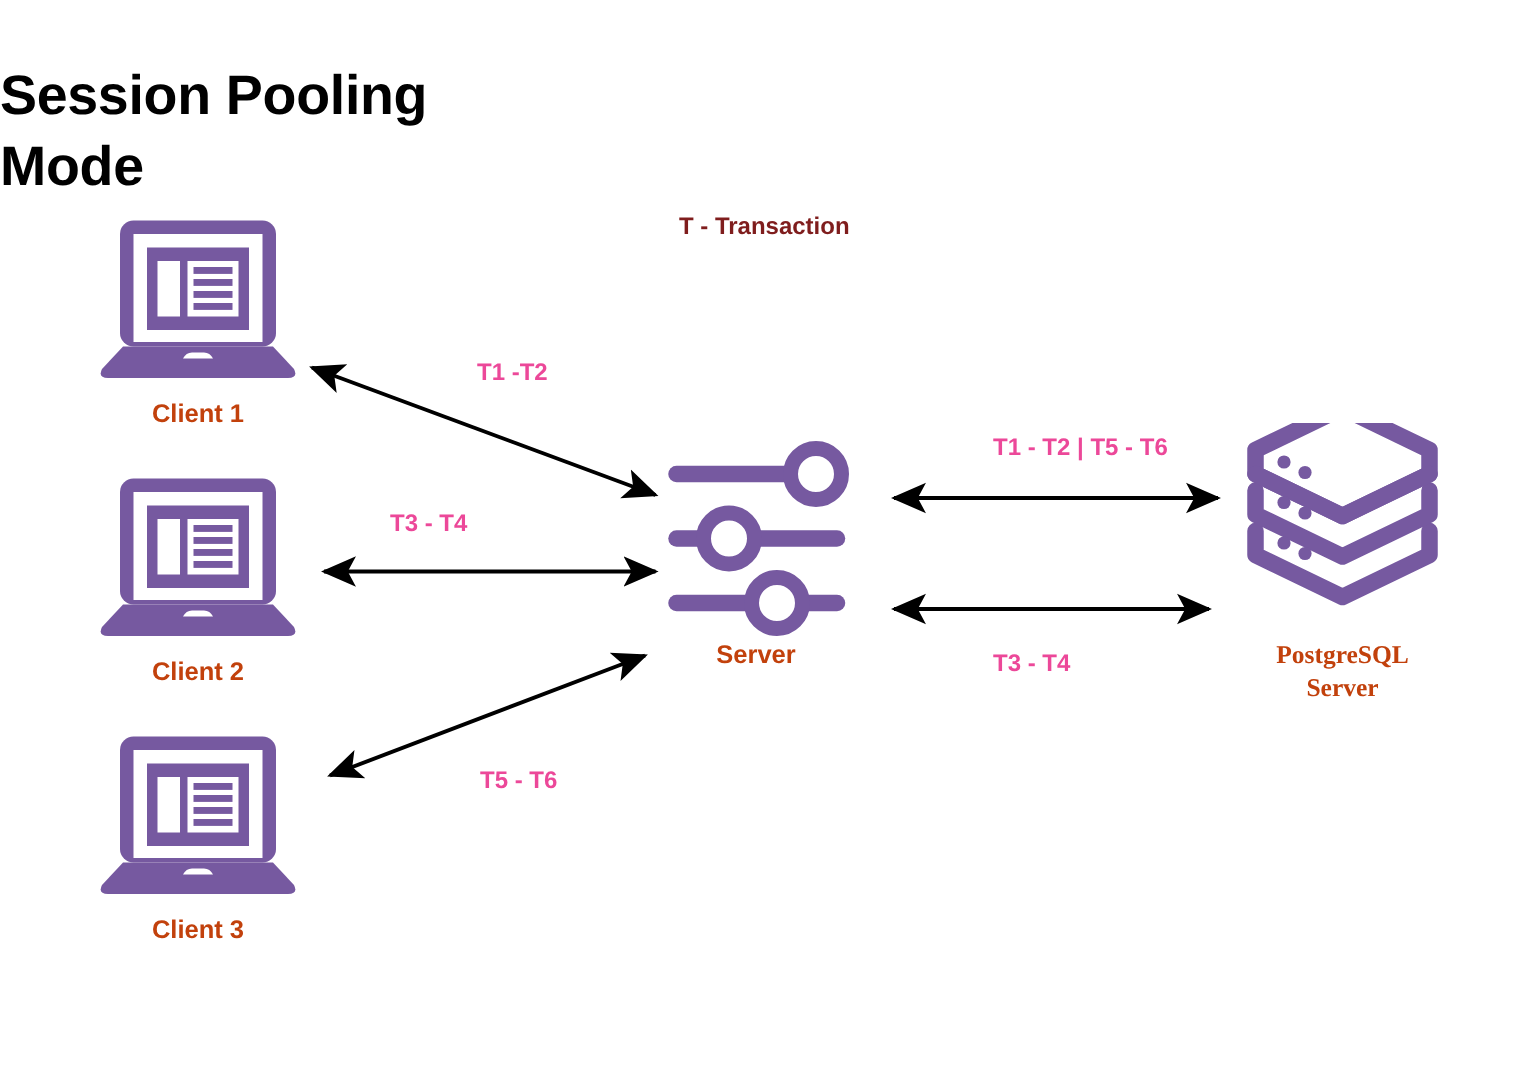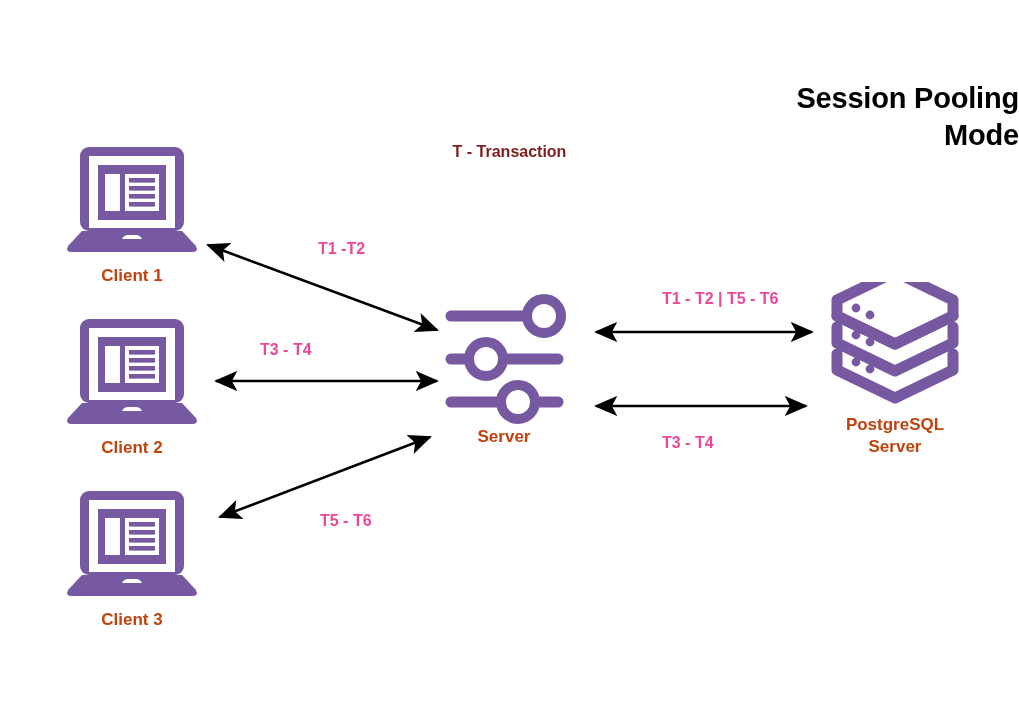--- a/index.html
+++ b/index.html
@@ -17,27 +17,26 @@
     background: #ffffff;
     overflow: hidden;
   }
   .abs { position: absolute; }
 
   
   #title {
     left: 0;
     top: 40px;
     width: 1019px;
-    text-align: right;
-    font-size: 29px;
+    text-align: left;
+    font-size: 37px;
     font-weight: bold;
     color: #000000;
     line-height: 1.28;
     letter-spacing: -0.2px;
-    margin-top: 40px;
   }
   #subtitle {
     left: 0;
     top: 143px;
     width: 1019px;
     text-align: center;
     font-size: 16px;
     font-weight: bold;
     color: #7f1d1d;
   }
@@ -195,19 +194,19 @@
 
       <g fill="#7659a0">
         <circle cx="41" cy="26" r="4.4"></circle>
         <circle cx="55" cy="33" r="4.4"></circle>
         <circle cx="41" cy="53" r="4.4"></circle>
         <circle cx="55" cy="60" r="4.4"></circle>
         <circle cx="41" cy="80" r="4.4"></circle>
         <circle cx="55" cy="87" r="4.4"></circle>
       </g>
     </svg>
-    <div class="node-label" style="margin-top:2px;">
+    <div class="node-label" style="margin-top:14px;font-family:Liberation Serif, serif;">
       <div>PostgreSQL</div>
       <div>Server</div>
     </div>
   </div>
 
 </div>
 
 </body></html>

